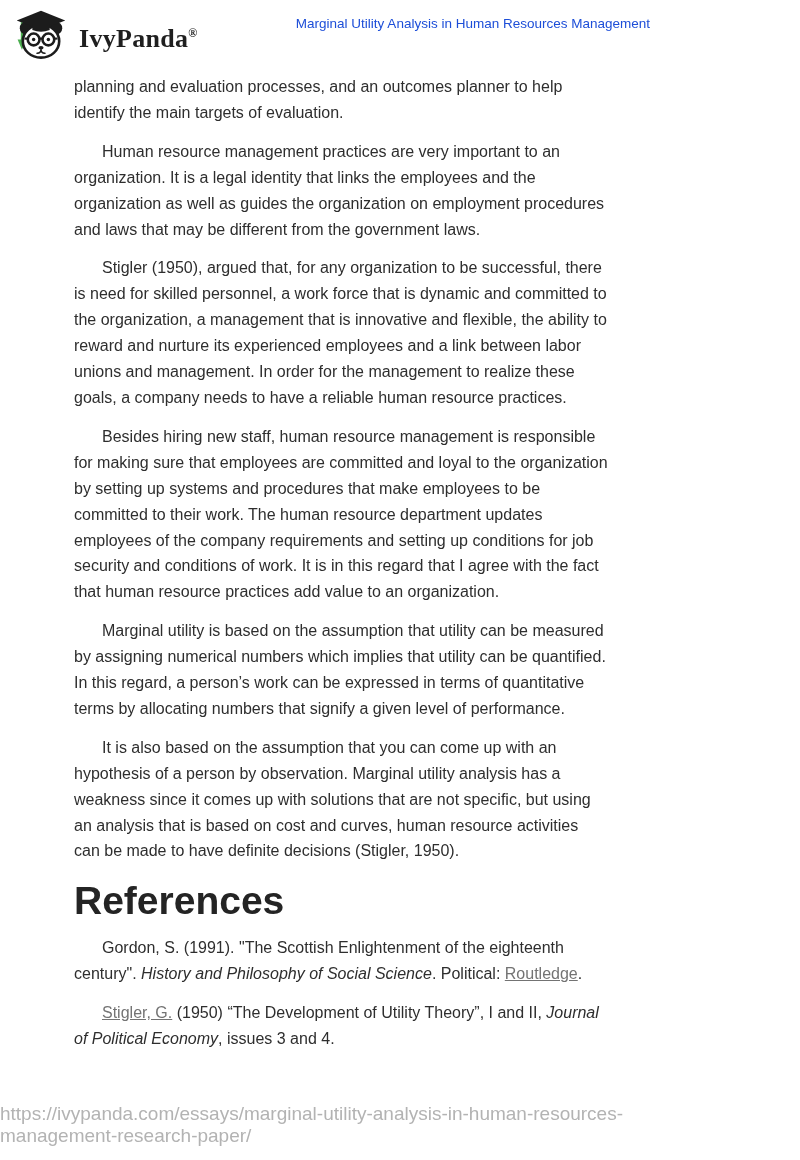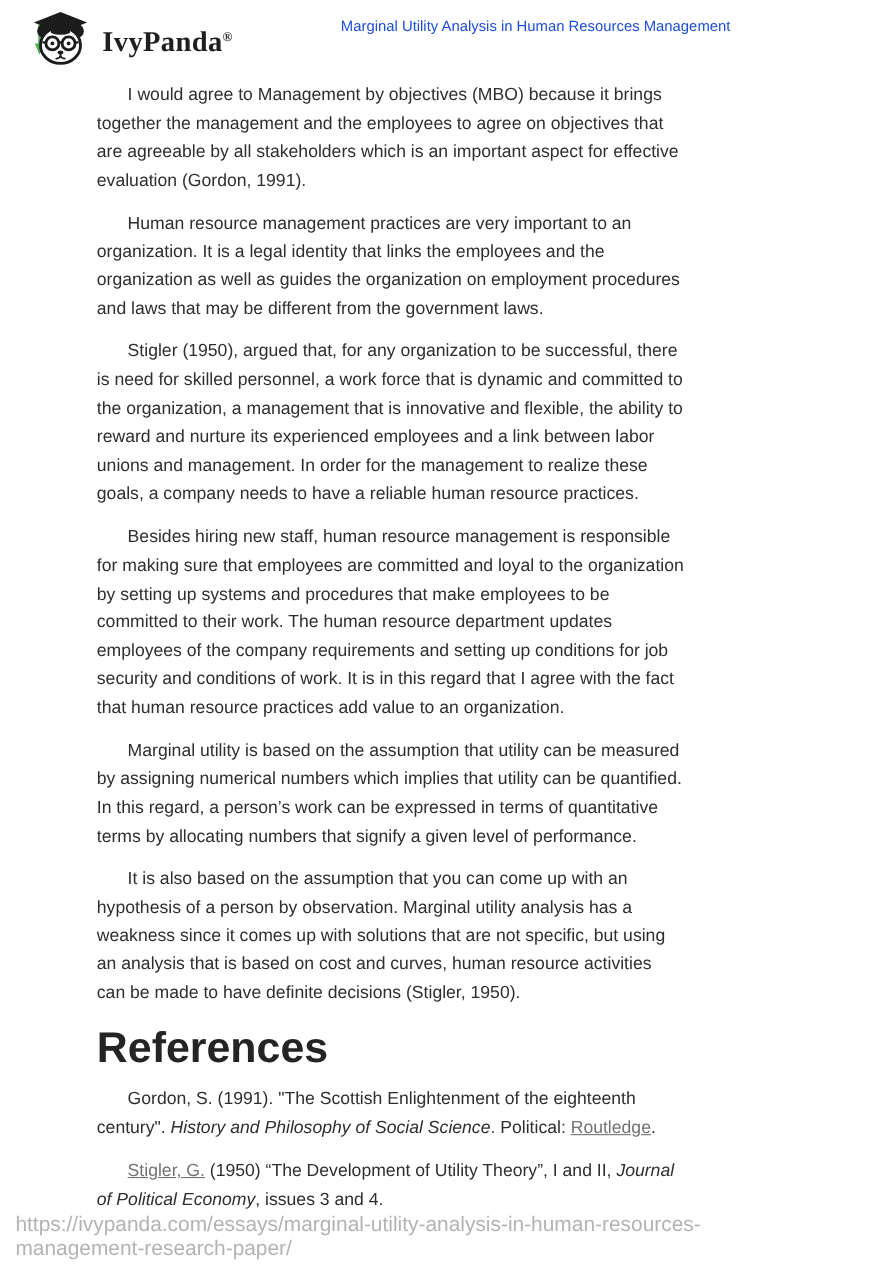--- a/index.html
+++ b/index.html
@@ -3,21 +3,20 @@
 <meta charset="utf-8">
 <style>
   html, body { margin: 0; padding: 0; background: #ffffff; }
   .page {
     position: relative;
     width: 680px;
     height: 1160px;
     background: #ffffff;
     overflow: hidden;
     font-family: "Liberation Sans", sans-serif;
-    margin-left: 14px;
   }
   .header {
     display: flex;
     align-items: flex-start;
     padding: 7px 30px 0 12px;
     height: 58px;
     box-sizing: border-box;
   }
   .logo { display: flex; align-items: center; gap: 9px; cursor: pointer; }
   .logo-icon svg { width: 58px; height: 52px; display: block; }
@@ -94,21 +93,21 @@
           <path d="M22 17 L22 23 Q32 27 42 23 L42 17" fill="#1c1c1c"></path>
         </svg>
       </span>
       <span class="logo-text"><span>IvyPanda</span><sup>®</sup></span>
     </div>
     <div class="doc-title">Marginal Utility Analysis in Human Resources Management</div>
   </header>
 
   <main class="content">
     <div>
-        <p class="para indent">I would agree to Management by objectives (MBO) because it brings together the management and the employees to agree on objectives that are agreeable by all stakeholders which is an important aspect for effective evaluation (Gordon, 1991).</p>
+        <p class="para">planning and evaluation processes, and an outcomes planner to help identify the main targets of evaluation.</p>
         <p class="para indent">Human resource management practices are very important to an organization. It is a legal identity that links the employees and the organization as well as guides the organization on employment procedures and laws that may be different from the government laws.</p>
         <p class="para indent">Stigler (1950), argued that, for any organization to be successful, there is need for skilled personnel, a work force that is dynamic and committed to the organization, a management that is innovative and flexible, the ability to reward and nurture its experienced employees and a link between labor unions and management. In order for the management to realize these goals, a company needs to have a reliable human resource practices.</p>
         <p class="para indent">Besides hiring new staff, human resource management is responsible for making sure that employees are committed and loyal to the organization by setting up systems and procedures that make employees to be committed to their work. The human resource department updates employees of the company requirements and setting up conditions for job security and conditions of work. It is in this regard that I agree with the fact that human resource practices add value to an organization.</p>
         <p class="para indent">Marginal utility is based on the assumption that utility can be measured by assigning numerical numbers which implies that utility can be quantified. In this regard, a person’s work can be expressed in terms of quantitative terms by allocating numbers that signify a given level of performance.</p>
         <p class="para indent">It is also based on the assumption that you can come up with an hypothesis of a person by observation. Marginal utility analysis has a weakness since it comes up with solutions that are not specific, but using an analysis that is based on cost and curves, human resource activities can be made to have definite decisions (Stigler, 1950).</p>
       </div>
     <h2 class="refs-heading">References</h2>
     <div>
         <p class="para indent"><span>Gordon, S. (1991). "The Scottish Enlightenment of the eighteenth century". </span><em>History and Philosophy of Social Science</em><span>. Political: </span><a class="ref-link" href="#">Routledge</a><span>.</span></p>
         <p class="para indent"><a class="ref-link" href="#">Stigler, G.</a><span> (1950) “The Development of Utility Theory”, I and II, </span><em>Journal of Political Economy</em><span>, issues 3 and 4.</span></p>

